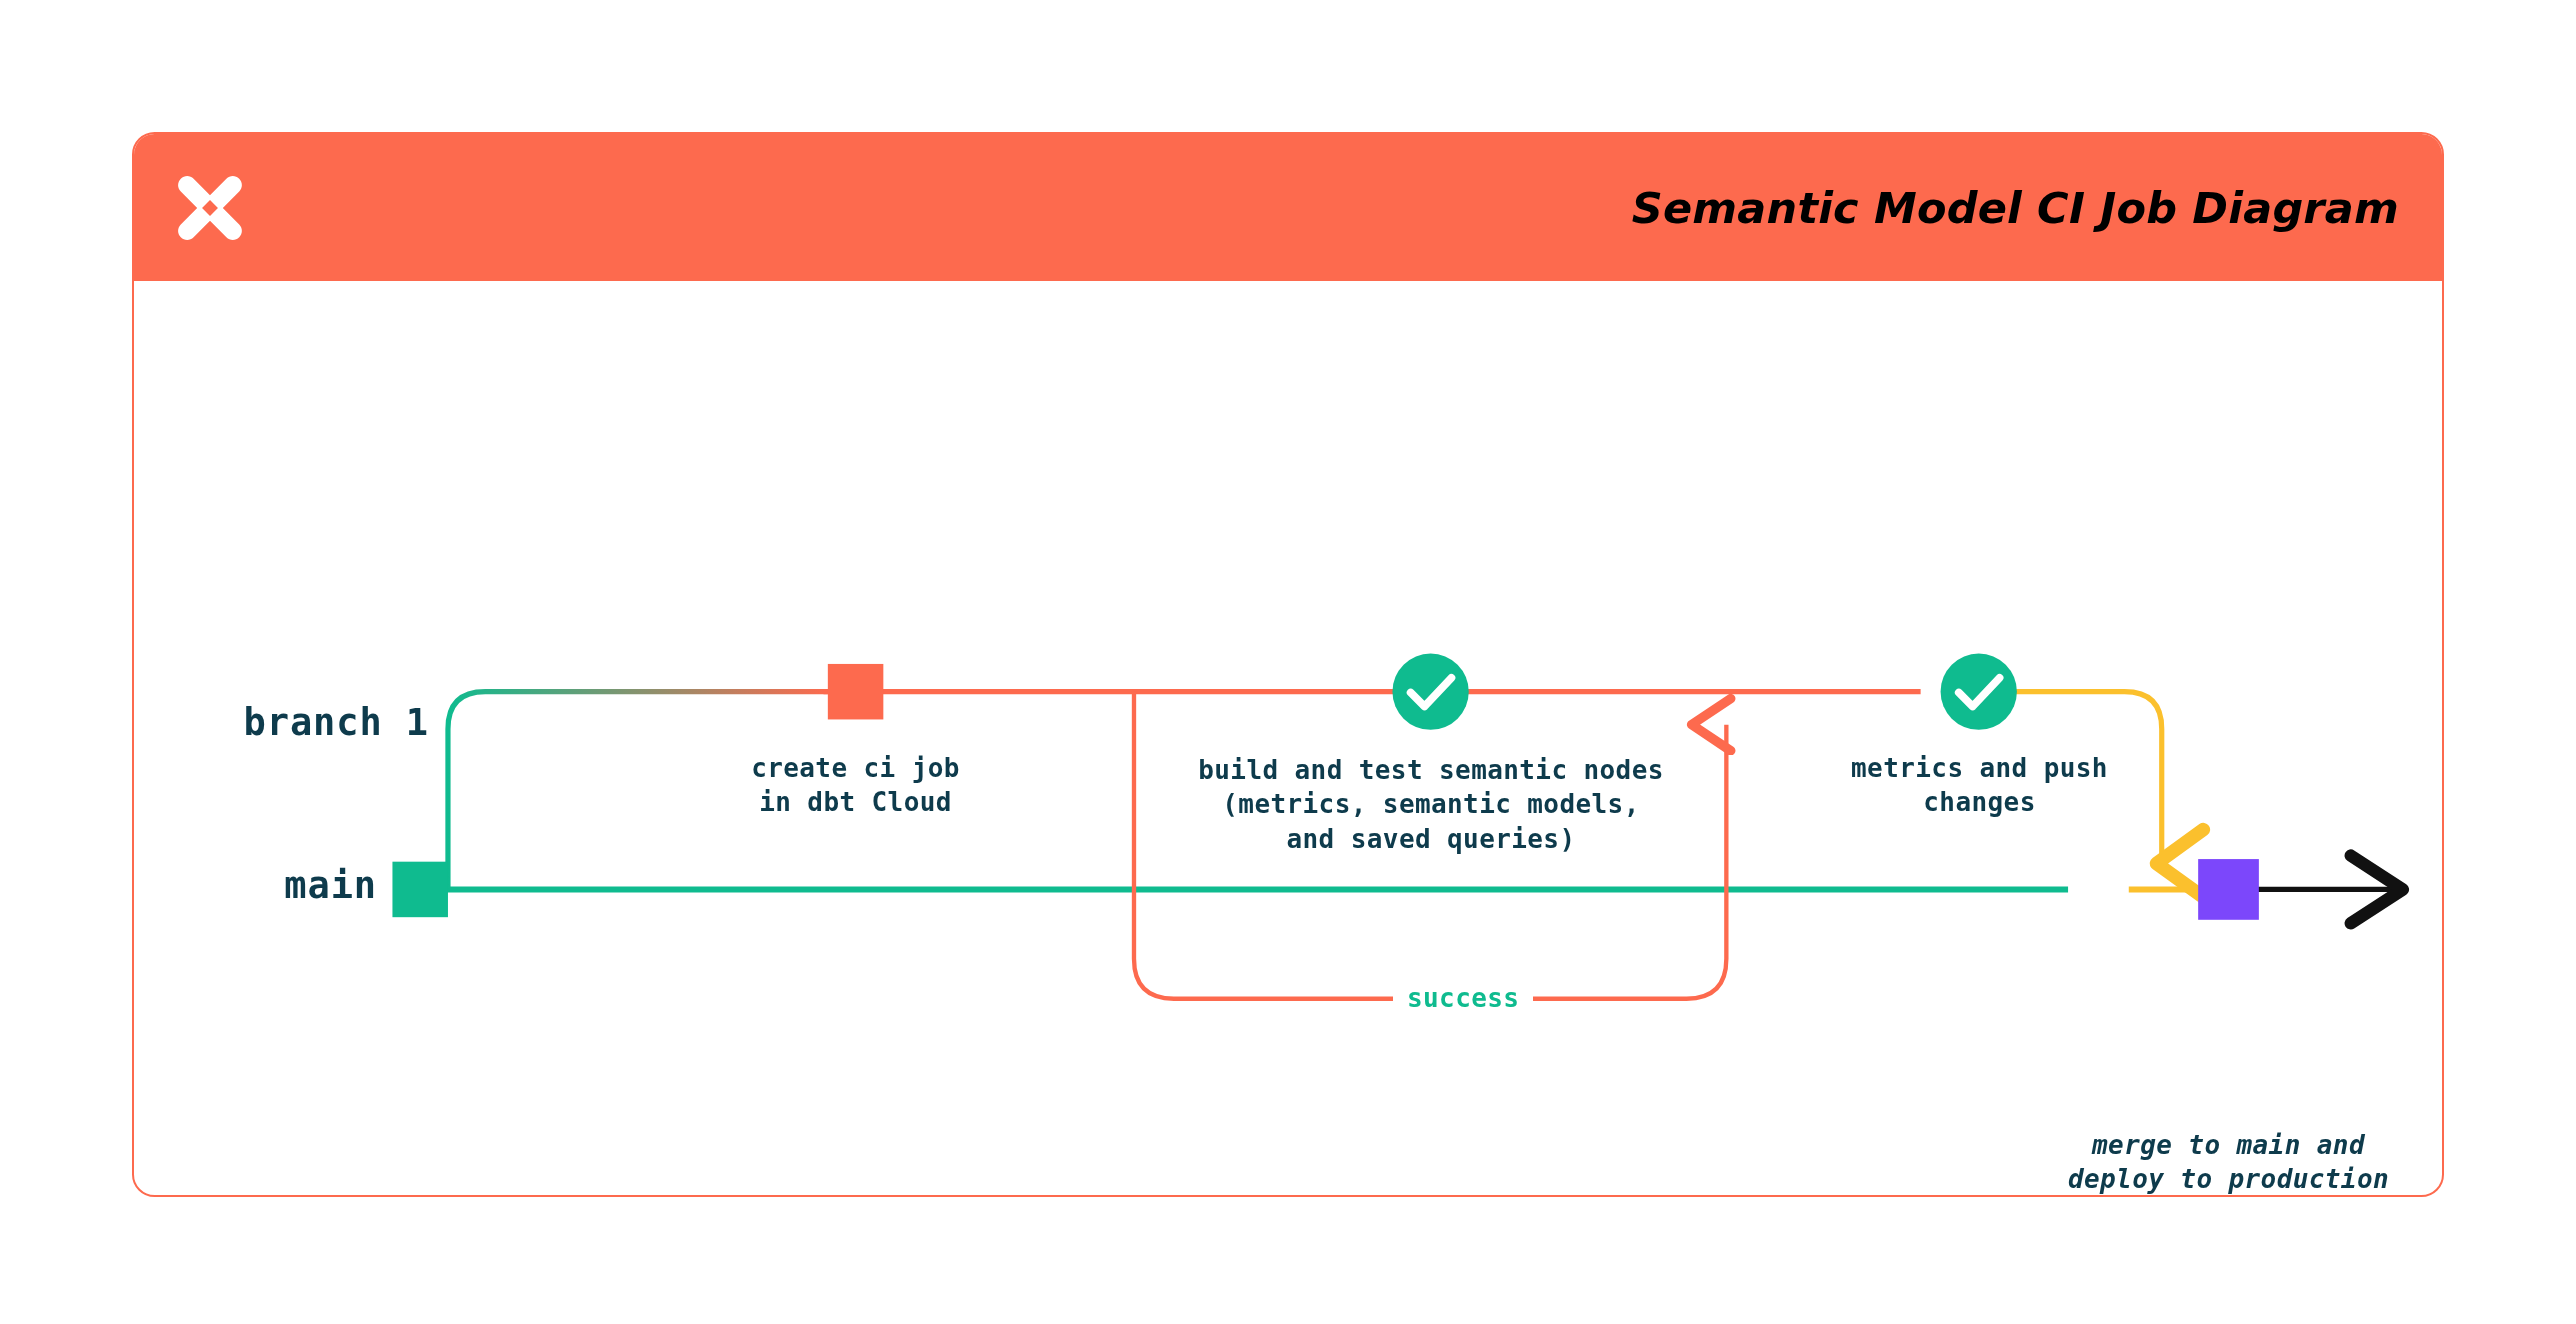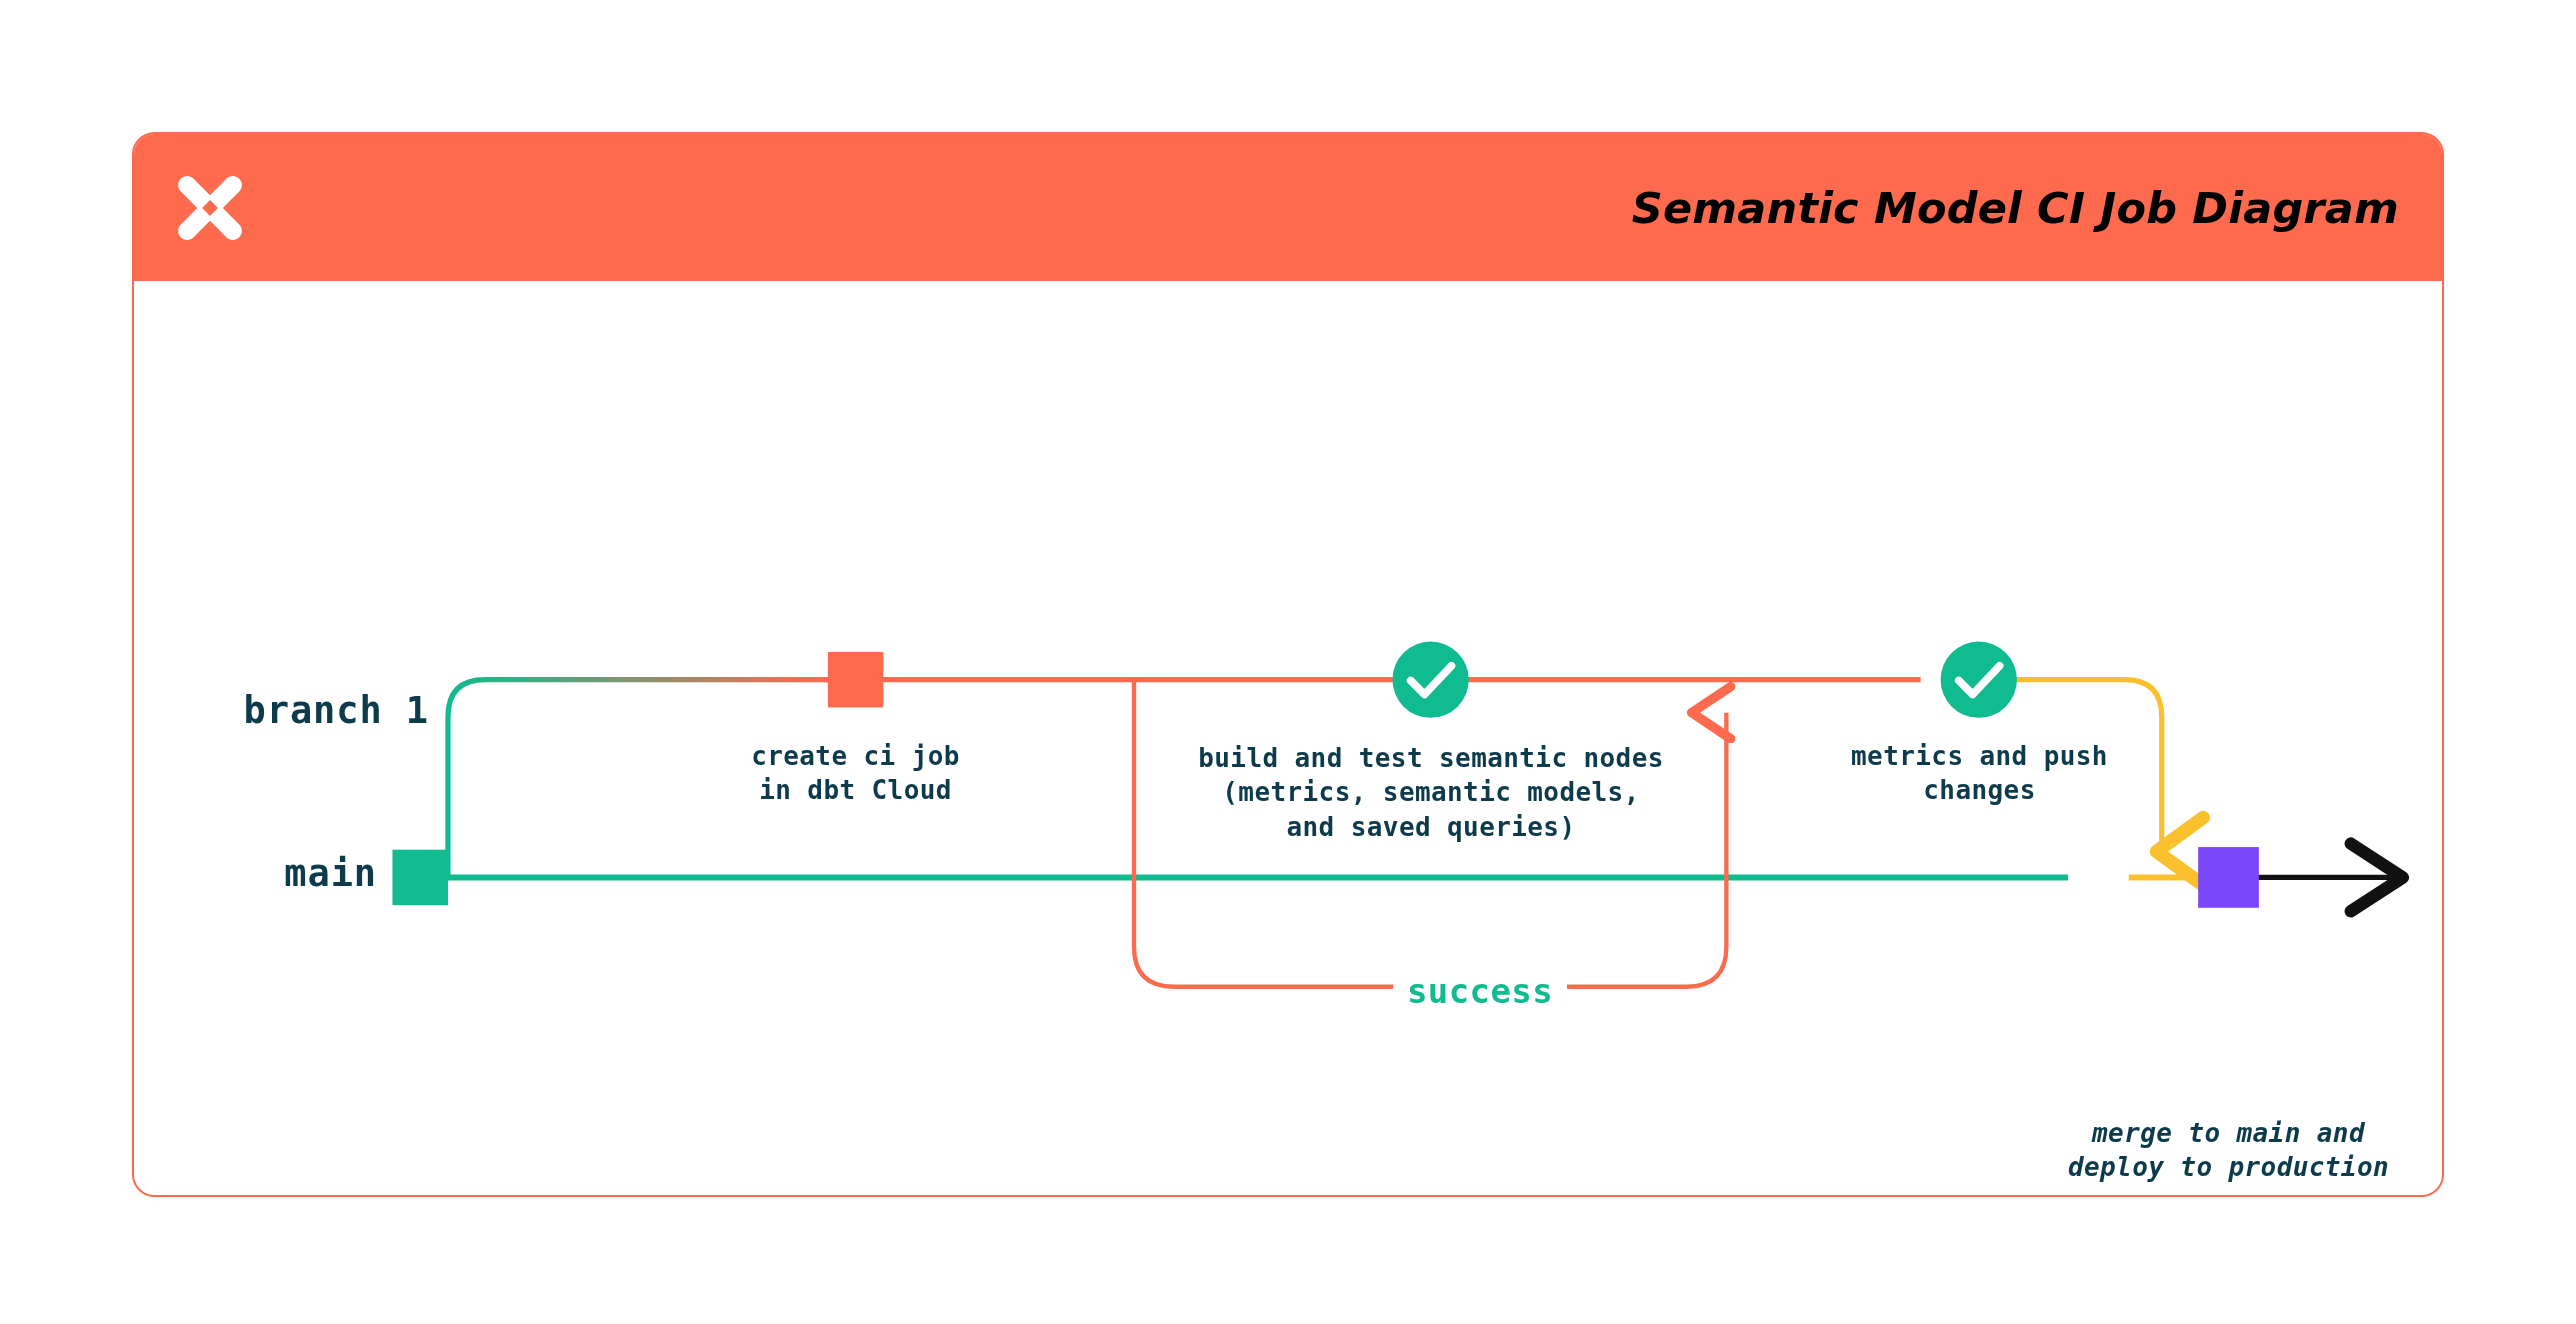--- a/index.html
+++ b/index.html
@@ -61,21 +61,21 @@
     font-weight: 600;
     letter-spacing: 0.2px;
     white-space: nowrap;
     font-style: italic;
   }
 
   
   .diagram {
     position: absolute;
     left: 0;
-    top: 145px;
+    top: 157px;
     width: 100%;
     height: 915px;
   }
   .diagram svg {
     position: absolute;
     left: 0;
     top: 0;
   }
 
   
@@ -96,21 +96,21 @@
   }
   .node-label {
     font-size: 26px;
     letter-spacing: 0.4px;
   }
   .success-lbl {
     position: absolute;
     color: #0FBB8F;
     font-family: "DejaVu Sans Mono", "Liberation Mono", monospace;
     font-weight: bold;
-    font-size: 34px;
+    font-size: 26px;
     letter-spacing: 0.4px;
     background: #ffffff;
     padding: 0 14px;
     white-space: nowrap;
   }
 </style>
 </head>
 <body>
 
 <div id="stage">

